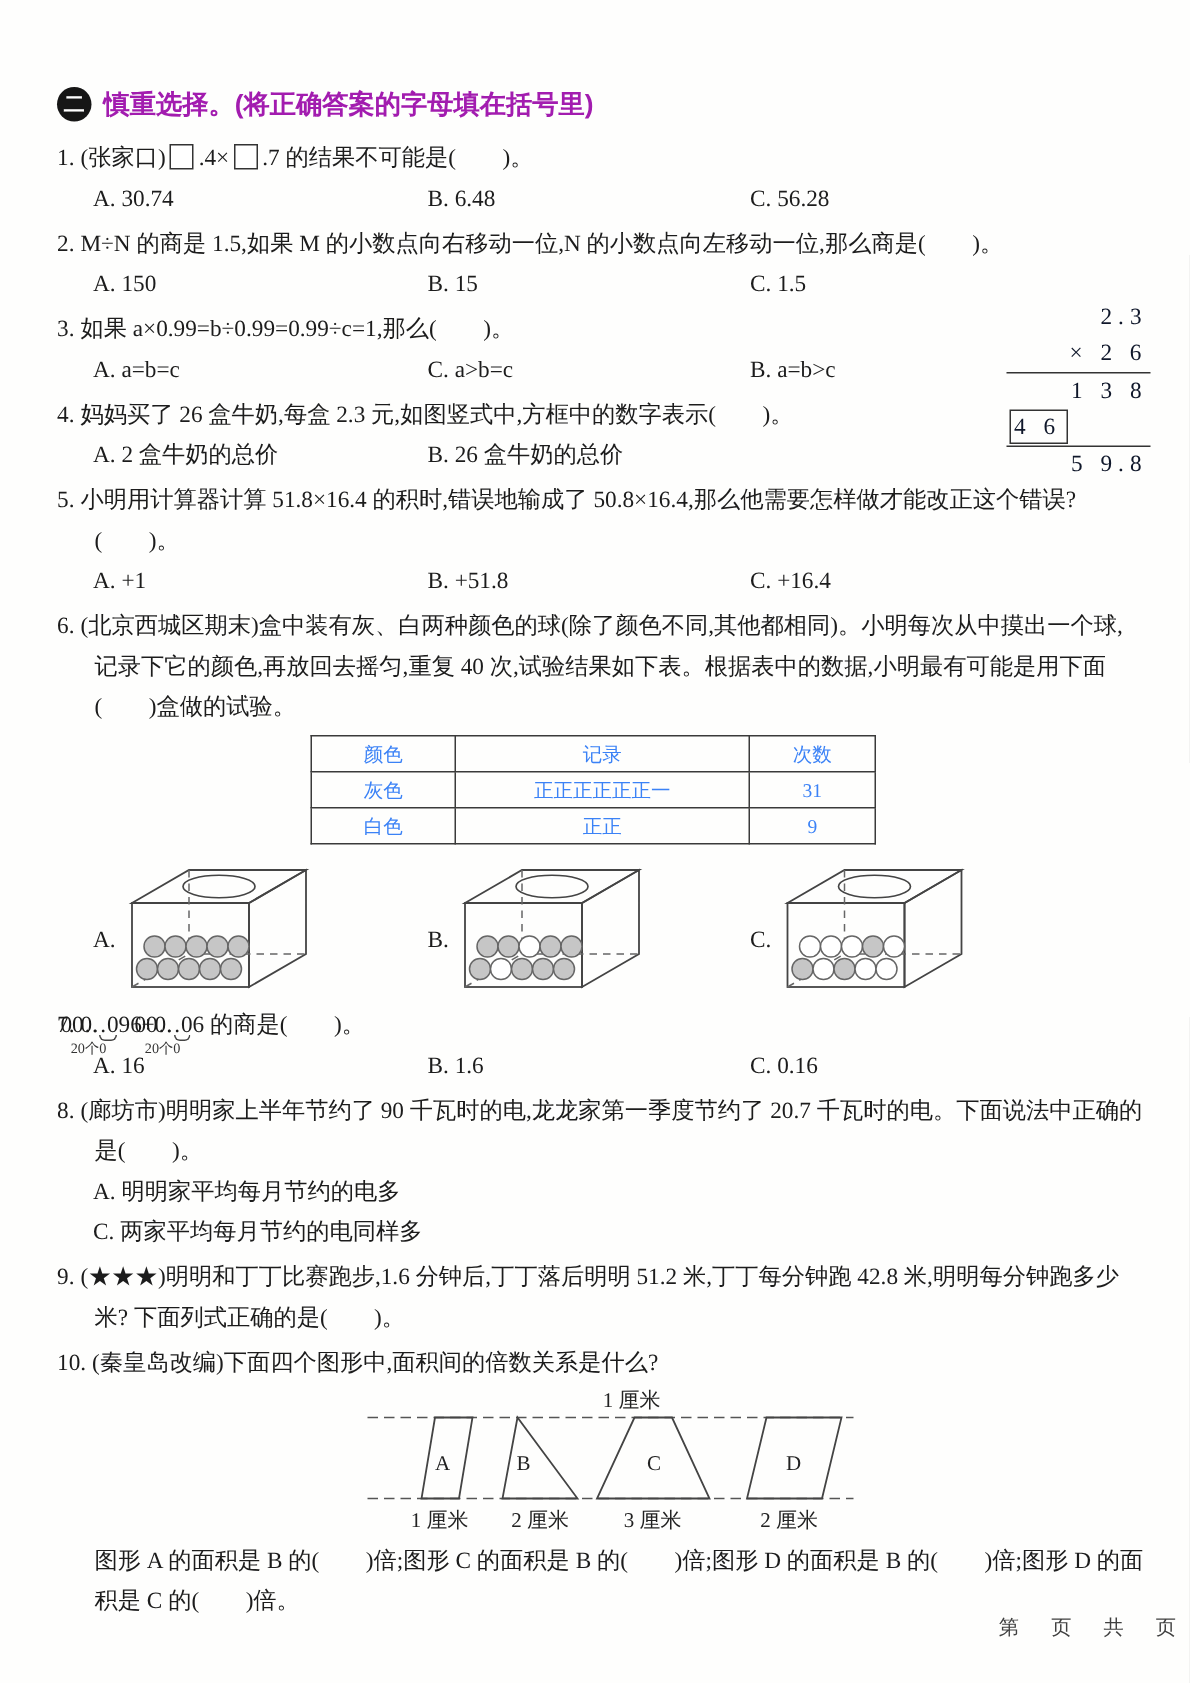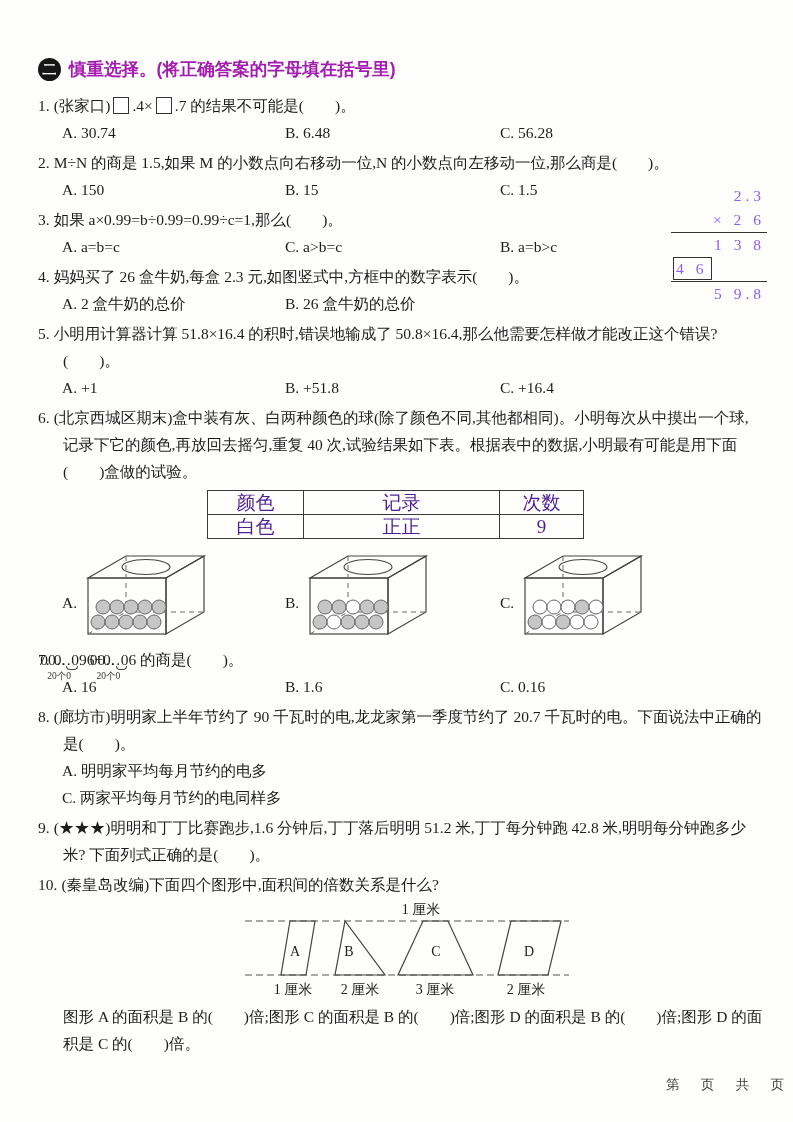--- a/index.html
+++ b/index.html
@@ -39,32 +39,32 @@
   }
   .opts-stack { padding-left:24px; }
   .opts-stack .opt { display:block; }
   .bbox {
     display:inline-block; width:16px; height:17px;
     border:1.3px solid #333; vertical-align:-3px; margin:0 3px;
     background:#fff;
   }
   
   .mult {
-    position:absolute; top:184px; right:26px; width:96px;
+    position:absolute; top:200px; right:26px; width:96px;
     font-size:15.5px; line-height:24px; letter-spacing:4px;
-    text-align:right; color:#8b5cf6;
+    text-align:right; color:#0f172a;
   }
   .mult .m-row { padding-right:2px; white-space:nowrap; }
   .mult .rule { border-top:1.2px solid #333; }
   .mult .m4-row { text-align:left; padding-left:2px; }
   .mult .m4box { display:inline-block; border:1.1px solid #333; padding:0 4px 0 2px; line-height:21px; }
   
   .trial-table {
     border-collapse:collapse; margin:5px 0 7px 169px;
-    font-size:19px; line-height:21px; text-align:center; color:#4c1d95;
+    font-size:13px; line-height:21px; text-align:center; color:#3b82f6;
   }
   .trial-table td, .trial-table th {
     border:1.2px solid #3a3a3a; font-weight:400; padding:1px 8px;
   }
   .trial-table .c-color { width:96px; }
   .trial-table .c-record { width:196px; }
   .trial-table .c-count { width:84px; }
   
   .boxes-row {
     display:grid; grid-template-columns:223px 215px 1fr;
@@ -162,20 +162,25 @@
 
   <div class="q">
     <div class="stem"><span class="qnum">6.</span><span>(北京西城区期末)盒中装有灰、白两种颜色的球(除了颜色不同,其他都相同)。小明每次从中摸出一个球,记录下它的颜色,再放回去摇匀,重复 40 次,试验结果如下表。根据表中的数据,小明最有可能是用下面(　　)盒做的试验。</span></div>
 
     <table class="trial-table">
       <tbody>
           <tr>
         <th class="c-color">颜色</th>
         <th class="c-record">记录</th>
         <th class="c-count">次数</th>
+      </tr>
+      <tr>
+        <td>灰色</td>
+        <td>正正正正正正一</td>
+        <td>31</td>
       </tr>
       <tr>
         <td>白色</td>
         <td>正正</td>
         <td>9</td>
       </tr>
     </tbody>
       </table>
 
     <div class="boxes-row">

